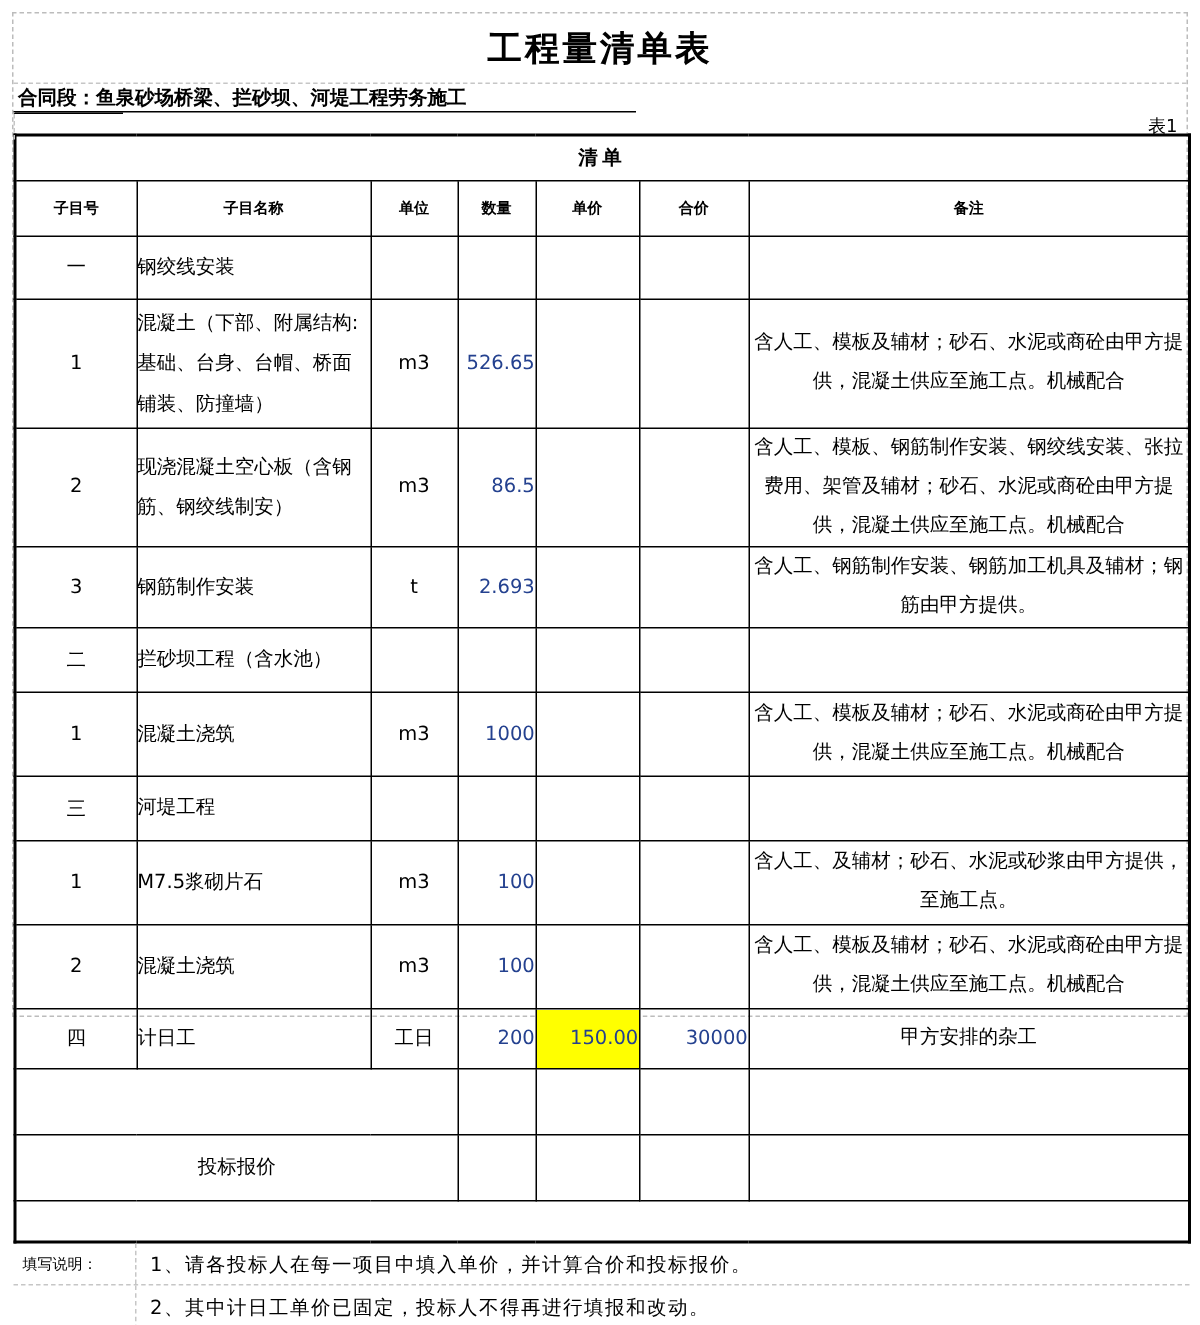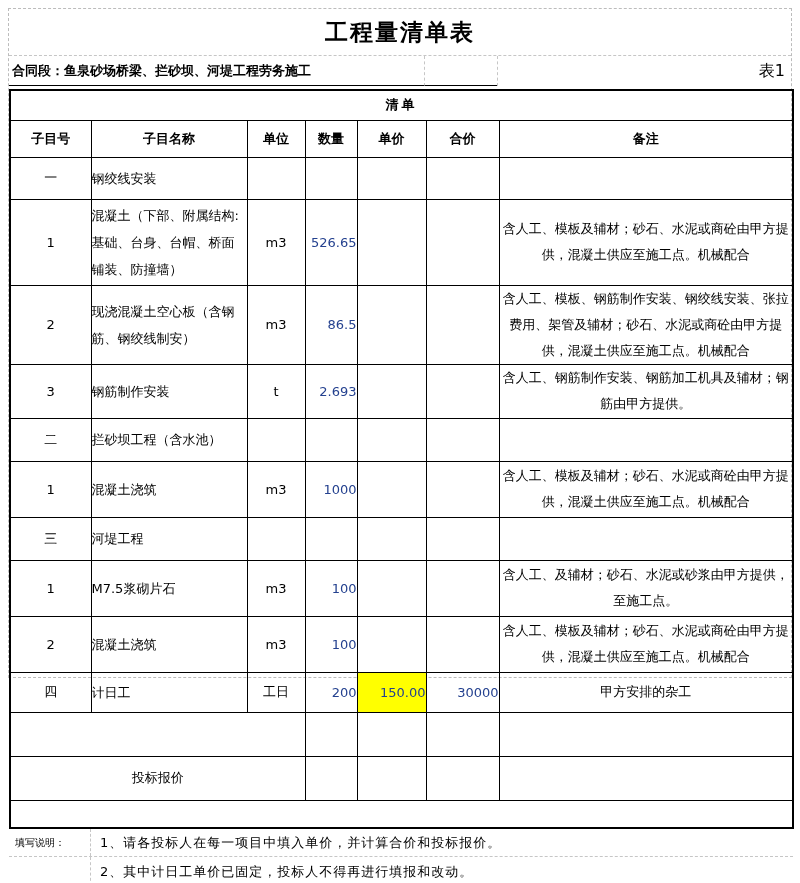--- a/index.html
+++ b/index.html
@@ -12,31 +12,31 @@
     position:absolute;left:8px;top:8px;width:784px;height:670px;
     box-sizing:border-box;border:1px dashed #bcbcbc;background:#fff;
   }
   
   .title-row{
     box-sizing:border-box;height:47px;border-bottom:1px dashed #c6c6c6;
     display:flex;align-items:center;justify-content:center;
   }
   .title-row .t{font-size:23px;font-weight:bold;letter-spacing:2px;}
   
-  .contract-row{box-sizing:border-box;height:30px;display:flex;margin-bottom:3px;}
+  .contract-row{box-sizing:border-box;height:30px;display:flex;margin-bottom:3px;flex-direction:column;}
   .contract-row .cell{box-sizing:border-box;height:30px;display:flex;align-items:center;}
   .c1{width:415px;border-bottom:1px solid #000;padding-left:3px;font-size:13px;font-weight:bold;}
   .c2{width:73px;border-left:1px dashed #c6c6c6;border-bottom:1px solid #000;}
-  .c3{flex:1;border-left:1px dashed #c6c6c6;justify-content:flex-end;padding-right:6px;font-size:16px;}
+  .c3{flex:1;border-left:1px dashed #c6c6c6;justify-content:flex-end;padding-right:6px;font-size:12px;}
   
   table.main{border-collapse:collapse;width:783px;table-layout:fixed;padding-left:27px;}
   table.main{border:2px solid #000;}
   table.main td{border:1px solid #000;box-sizing:border-box;padding:0;font-size:13px;vertical-align:middle;overflow:hidden;}
   td.list-title{font-size:17px;font-weight:bold;text-align:center;letter-spacing:3px;}
-  tr.col-head td{font-weight:bold;text-align:center;font-size:13px;}
+  tr.col-head td{font-weight:bold;text-align:center;font-size:10px;}
   td.c-no{text-align:center;}
   td.c-name{text-align:left;padding:4px 6px 4px 9px;line-height:27px;}
   td.c-unit{text-align:center;font-size:12px;}
   td.c-qty,td.c-price,td.c-total{text-align:right;padding-right:9px;color:var(--numblue,#24418F);font-size:13px;}
   td.c-remark{text-align:center;padding:3px 4px 3px 7px;line-height:26px;font-size:13px;}
   td.hl{background:var(--hl,#FFFF00);}
   td.bid-label{text-align:center;font-size:13px;}
   
   .notes{box-sizing:border-box;width:784px;}
   .note-row{display:flex;box-sizing:border-box;}

